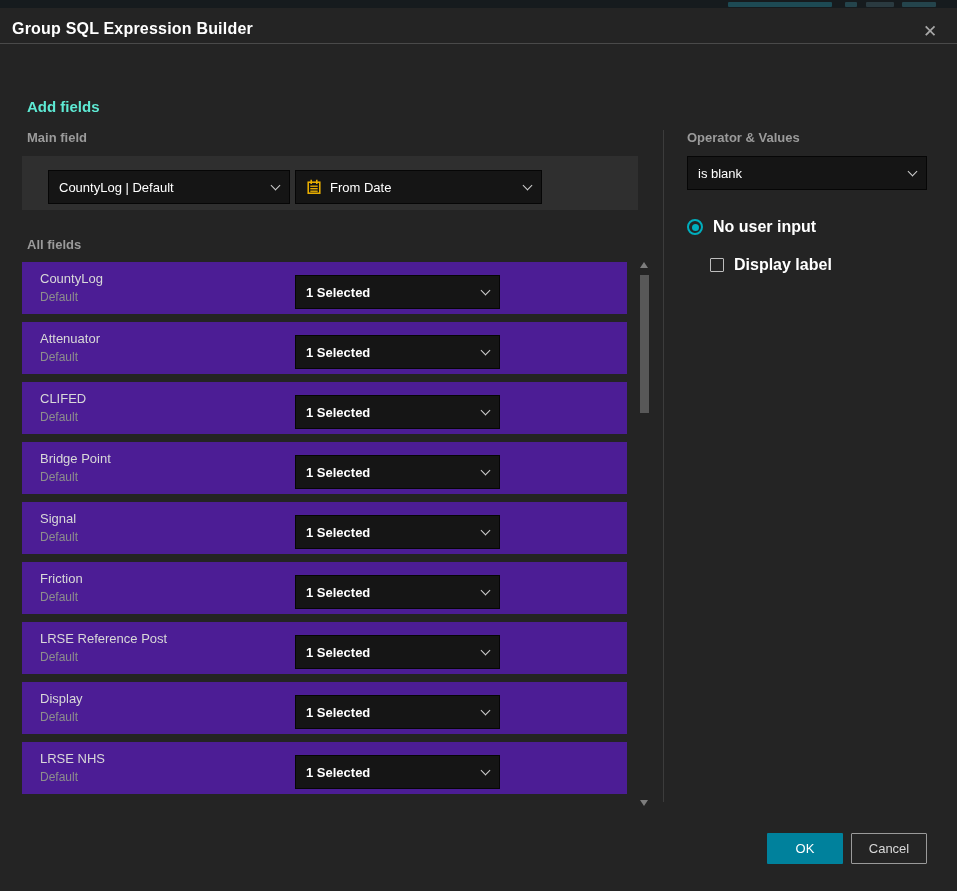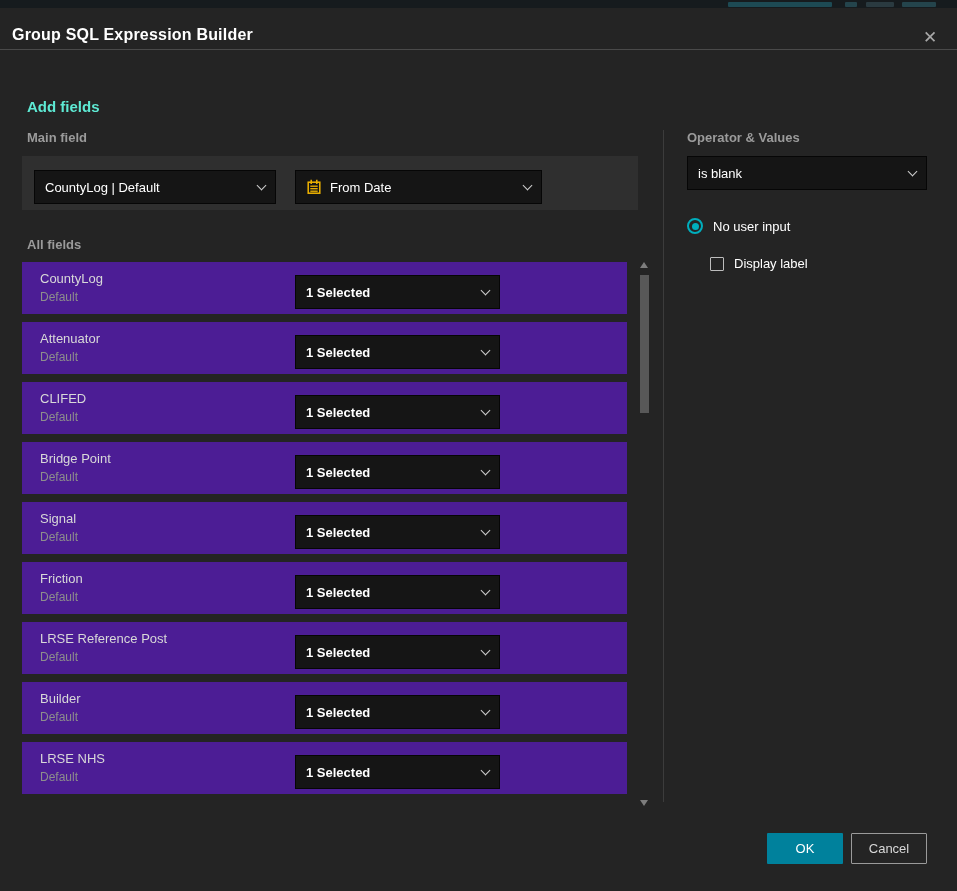--- a/index.html
+++ b/index.html
@@ -9,32 +9,32 @@
   }
   *{margin:0;padding:0;box-sizing:border-box;}
   html,body{background:#111;}
   body{font-family:"Liberation Sans", sans-serif;}
   .stage{position:relative;width:957px;height:891px;overflow:hidden;background:#171c1f;}
   
   .bg-strip{position:absolute;left:0;top:0;width:957px;height:8px;background:#161b1e;}
   .bg-frag{position:absolute;top:2px;height:5px;border-radius:1px;}
   
   .dialog{position:absolute;left:0;top:8px;width:957px;height:883px;background:#242424;}
-  .titlebar{position:absolute;left:0;top:0;width:100%;height:36px;border-bottom:1px solid #4a4a4a;margin-top:6px;}
+  .titlebar{position:absolute;left:0;top:0;width:100%;height:36px;border-bottom:1px solid #4a4a4a;}
   .title{position:absolute;left:12px;top:12px;font-size:16px;font-weight:700;color:#fff;letter-spacing:.2px;}
   .close-btn{position:absolute;right:14px;top:10px;width:26px;height:26px;display:flex;align-items:center;justify-content:center;color:#a8a8a8;font-size:17px;cursor:pointer;}
   .h-add{position:absolute;left:27px;top:79px;font-size:15px;font-weight:700;color:#5eead4;margin-top:11px;}
   .sec-label{position:absolute;font-size:13px;font-weight:700;color:#9b9b9b;}
   
   .dd{background:#151515;border:1px solid #060606;display:flex;align-items:center;color:#fff;font-size:13px;padding:16px 10px;cursor:pointer;}
   .dd .dd-label{flex:1;white-space:nowrap;overflow:hidden;}
   .chev{width:7px;height:7px;border-right:1.6px solid #cfcfcf;border-bottom:1.6px solid #cfcfcf;transform:rotate(45deg);margin-top:-3px;flex:none;}
   
   .main-panel{position:absolute;left:22px;top:148px;width:616px;height:54px;background:#2f2f2f;}
-  .dd-main1{position:absolute;left:12px;top:14px;width:242px;height:27px;}
+  .dd-main1{position:absolute;left:26px;top:14px;width:242px;height:27px;}
   .dd-main2{position:absolute;left:273px;top:14px;width:247px;height:27px;gap:8px;}
   .cal-icon{flex:none;display:block;}
   
   .rows{position:absolute;left:22px;top:254px;width:605px;}
   .row{height:52px;margin-bottom:8px;background:#4c1d95;position:relative;}
   .row-title{position:absolute;left:18px;top:9px;font-size:13px;color:#d8d8d8;}
   .row-sub{position:absolute;left:18px;top:28px;font-size:12px;color:#8d8d8d;}
   .row-dd{position:absolute;left:273px;top:13px;width:205px;height:26px;font-weight:bold;}
   
   .sbar{position:absolute;left:637px;top:252px;width:15px;height:548px;}
@@ -45,21 +45,21 @@
   
   .vdiv{position:absolute;left:663px;top:122px;width:1px;height:672px;background:#3c3c3c;}
   
   .op-label{left:687px;top:122px;}
   .dd-op{position:absolute;left:687px;top:148px;width:240px;height:28px;}
   .radio-row{position:absolute;left:687px;top:210px;display:flex;align-items:center;gap:10px;cursor:pointer;}
   .radio{width:16px;height:16px;border-radius:50%;border:2px solid var(--accent);position:relative;flex:none;}
   .radio::after{content:'';position:absolute;inset:2.5px;border-radius:50%;background:var(--accent);}
   .check-row{position:absolute;left:710px;top:248px;display:flex;align-items:center;gap:10px;cursor:pointer;}
   .checkbox{width:14px;height:14px;border:1.5px solid #bdbdbd;border-radius:1px;background:transparent;flex:none;}
-  .ctl-label{font-size:13px;color:#fff;}
+  .ctl-label{font-size:16px;color:#fff;font-weight:bold;}
   
   .btn{position:absolute;top:825px;width:76px;height:31px;display:flex;align-items:center;justify-content:center;font-size:13px;cursor:pointer;border-radius:1px;text-align:right;}
   .btn-ok{left:767px;background:var(--ok);color:#fff;}
   .btn-cancel{left:851px;background:transparent;border:1px solid #9a9a9a;color:#d8d8d8;}
 </style>
 </head>
 <body>
 
 <div class="stage">
 
@@ -152,21 +152,21 @@
       </div>
       <div class="row">
         <div class="row-title">LRSE Reference Post</div>
         <div class="row-sub">Default</div>
         <div class="dd row-dd">
           <span class="dd-label">1 Selected</span>
           <span class="chev"></span>
         </div>
       </div>
       <div class="row">
-        <div class="row-title">Builder</div>
+        <div class="row-title">Display</div>
         <div class="row-sub">Default</div>
         <div class="dd row-dd">
           <span class="dd-label">1 Selected</span>
           <span class="chev"></span>
         </div>
       </div>
       <div class="row">
         <div class="row-title">LRSE NHS</div>
         <div class="row-sub">Default</div>
         <div class="dd row-dd">

